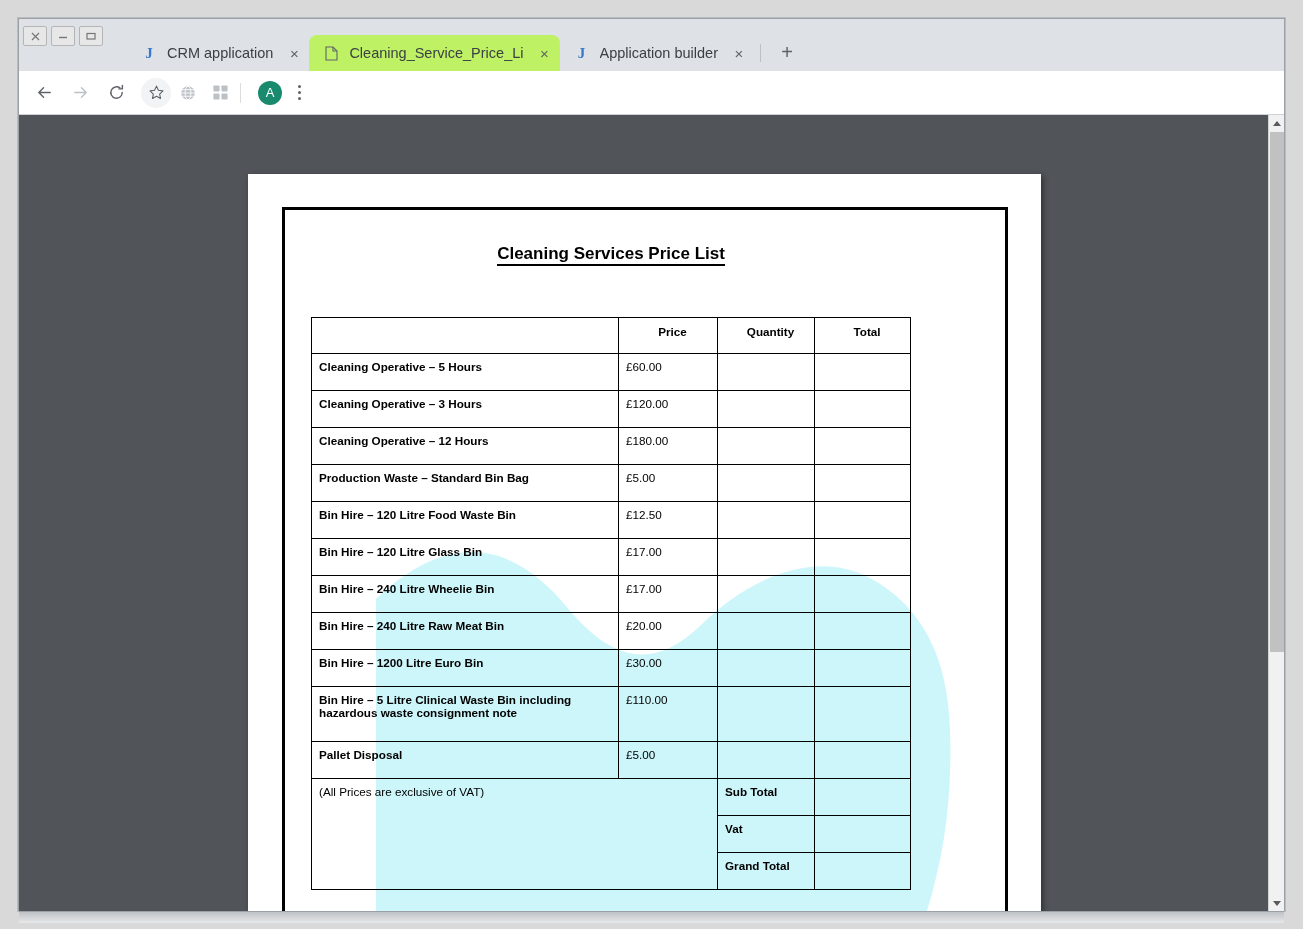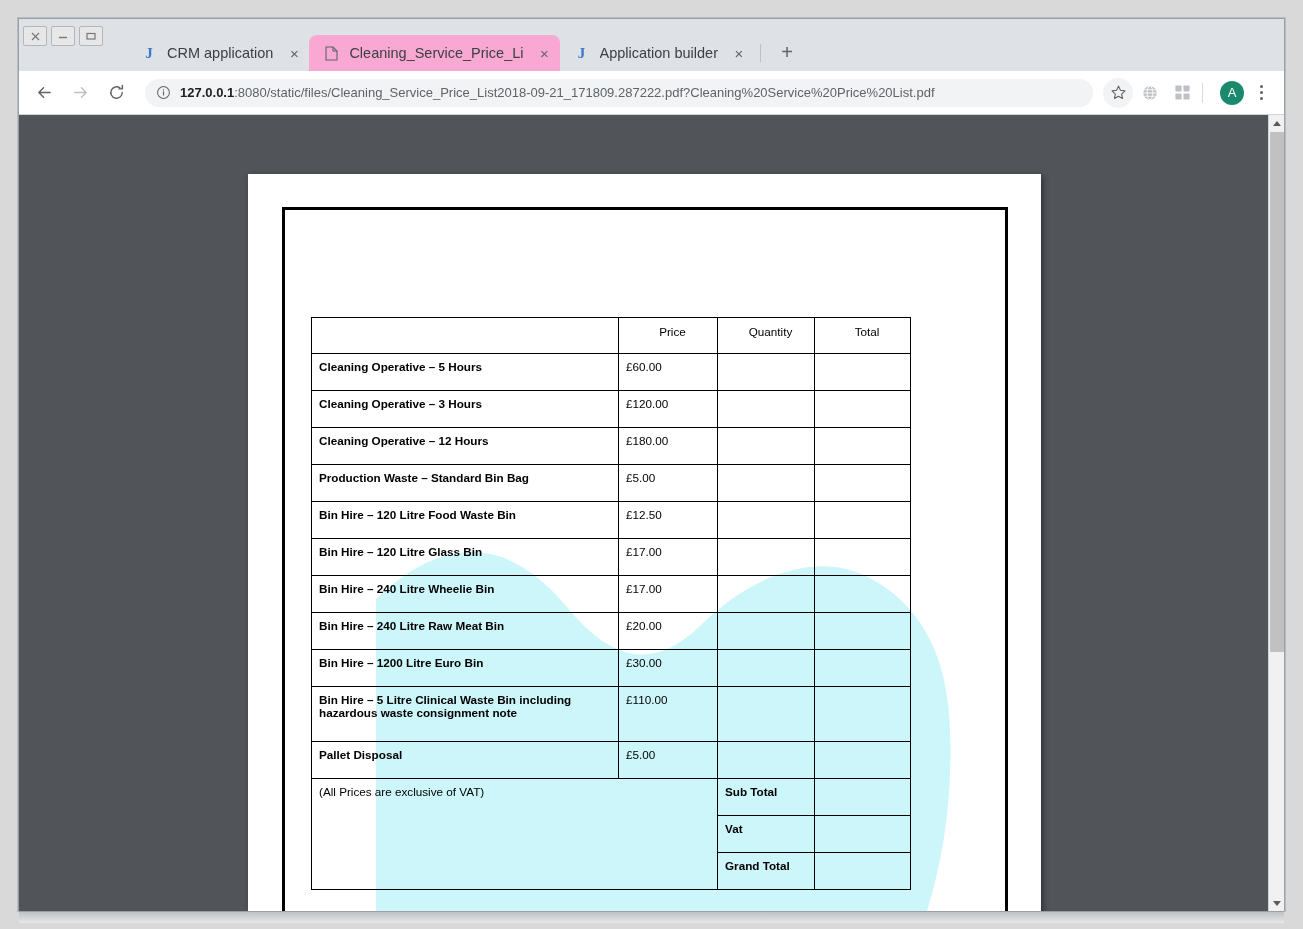--- a/index.html
+++ b/index.html
@@ -50,21 +50,21 @@
     height: 36px;
     display: flex; align-items: center;
     padding: 0 6px 0 14px;
     border-radius: 8px 8px 0 0;
     font-size: 14.5px;
     color: #3c4043;
     white-space: nowrap;
   }
   .tab.inactive { background: transparent; }
   .tab.active {
-    background: #f9a8d4;
+    background: #bef264;
     box-shadow: 0 0 0 0 transparent;
     text-align: right;
   }
   .tab-favicon {
     width: 16px; height: 16px;
     margin-right: 10px;
     display: flex; align-items: center; justify-content: center;
     flex: none;
   }
   .fav-j {
@@ -236,21 +236,21 @@
     vertical-align: top;
     padding: 6px 7px 0 7px;
   }
   .col-desc { width: 307px; }
   .col-price { width: 99px; }
   .col-qty { width: 97px; }
   .col-total { width: 96px; }
 
   #price-table thead th {
     text-align: center;
-    font-weight: normal;
+    font-weight: bold;
     height: 36px;
     padding-top: 7px;
     padding-left: 16px;
   }
   #price-table thead th.col-desc { border-right: 1px solid #000; }
 
   .item-row td { height: 37px; }
   .item-row td.desc { font-weight: bold; }
   .item-row td.price { font-weight: normal; }
   .item-row.tall td { height: 55px; }
@@ -369,30 +369,20 @@
       </svg>
     </div>
 
     <div class="nav-btn">
       <svg width="19" height="19" viewBox="0 0 20 20">
         <path d="M16 10 A6 6 0 1 1 13.8 5.4" stroke="#5f6368" stroke-width="1.5" fill="none" stroke-linecap="round"></path>
         <path d="M16.2 2.6 V6.2 H12.6" stroke="#5f6368" stroke-width="1.5" fill="none" stroke-linecap="round" stroke-linejoin="round"></path>
       </svg>
     </div>
 
-    <div id="omnibox">
-      <span id="info-icon">
-        <svg width="15" height="15" viewBox="0 0 16 16">
-          <circle cx="8" cy="8" r="6.3" fill="none" stroke="#5f6368" stroke-width="1.1"></circle>
-          <rect x="7.4" y="6.8" width="1.2" height="4.4" fill="#5f6368"></rect>
-          <rect x="7.4" y="4.5" width="1.2" height="1.4" fill="#5f6368"></rect>
-        </svg>
-      </span>
-      <span id="url-text"><b>127.0.0.1</b><span>:8080/static/files/Cleaning_Service_Price_List2018-09-21_171809.287222.pdf?Cleaning%20Service%20Price%20List.pdf</span></span>
-    </div>
 
     <div class="tb-icon" id="star-btn">
       <svg width="17" height="17" viewBox="0 0 20 20">
         <path d="M10 2.5 L12.3 7.4 L17.6 8.1 L13.7 11.8 L14.7 17 L10 14.5 L5.3 17 L6.3 11.8 L2.4 8.1 L7.7 7.4 Z" fill="none" stroke="#5f6368" stroke-width="1.3" stroke-linejoin="round"></path>
       </svg>
     </div>
 
     <div class="tb-icon">
       <svg width="18" height="18" viewBox="0 0 20 20">
         <circle cx="10" cy="10" r="7.5" fill="#bdc1c6"></circle>
@@ -434,20 +424,21 @@
                  C705,646 690,716 660,790
                  C628,868 580,922 520,942
                  C460,962 410,934 372,880
                  C336,829 300,804 258,826
                  C218,847 190,890 172,946
                  L156,1020 L128,1020 Z" fill="#cdf6fa"></path>
       </svg>
 
       <div id="doc-border"></div>
 
+      <div id="doc-title"><span>Cleaning Services Price List</span></div>
 
       <table id="price-table">
         <thead>
           <tr>
             <th class="col-desc"></th>
             <th class="col-price">Price</th>
             <th class="col-qty">Quantity</th>
             <th class="col-total">Total</th>
           </tr>
         </thead>

